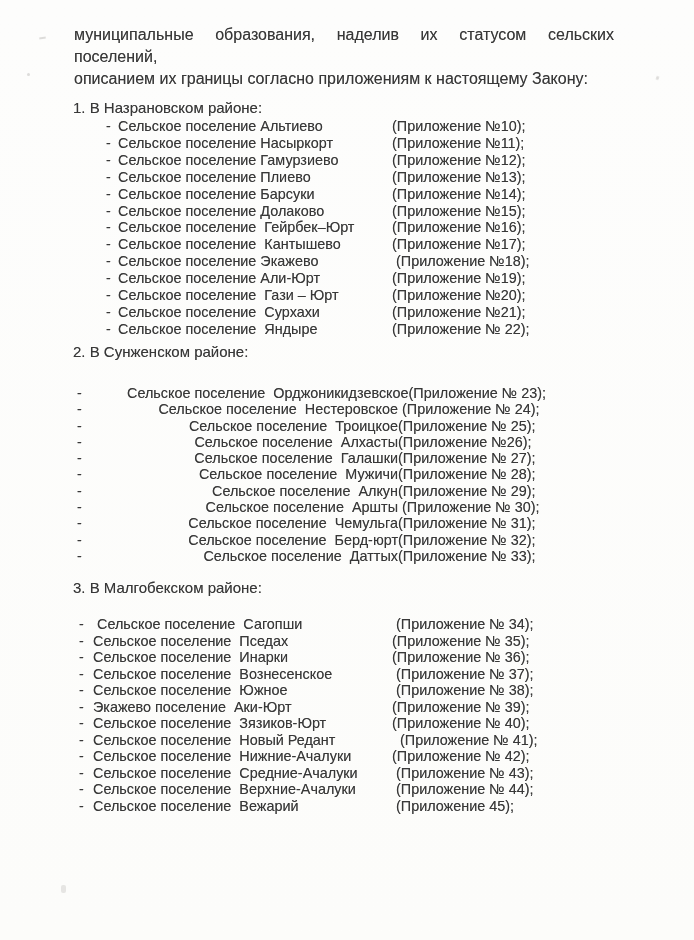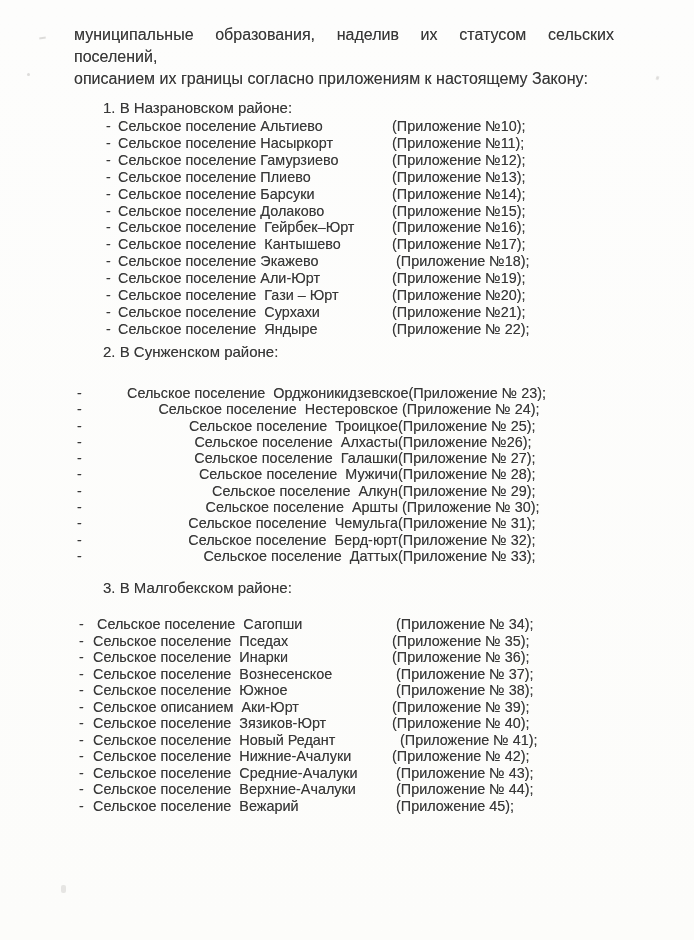--- a/index.html
+++ b/index.html
@@ -22,21 +22,21 @@
   }
   .intro .line { text-align: justify; text-align-last: justify; }
   .intro .line:last-child { text-align-last: left; }
 
   
   .section { position: absolute; left: 0; width: 100%; font-size: 14.4px; }
   .heading { font-size: 15px; line-height: 16px; }
   .sec1 { top: 100px; }
   .sec2 { top: 344px; }
   .sec3 { top: 580px; }
-  .sec1 .heading, .sec2 .heading, .sec3 .heading { margin-left: 103px; }
+  .sec1 .heading, .sec2 .heading, .sec3 .heading { margin-left: 73px; }
   .sec1 .rows { margin-top: 2px; }
   .sec2 .rows { margin-top: 25px; }
   .sec3 .rows { margin-top: 20px; }
 
   .row { display: flex; align-items: baseline; }
   .sec1 .row { padding-left: 106px; line-height: 16.9px; }
   .sec2 .row { padding-left: 77px;  line-height: 16.3px; }
   .sec3 .row { padding-left: 79px;  line-height: 16.5px; }
 
   .dash, .name, .appendix { white-space: pre; }
@@ -249,21 +249,21 @@
         </div>
 
         <div class="row">
           <span class="dash">-</span>
           <span class="name">Сельское поселение  Южное</span>
           <span class="appendix"> (Приложение № 38);</span>
         </div>
 
         <div class="row">
           <span class="dash">-</span>
-          <span class="name">Сельское описанием  Аки-Юрт</span>
+          <span class="name">Экажево поселение  Аки-Юрт</span>
           <span class="appendix">(Приложение № 39);</span>
         </div>
 
         <div class="row">
           <span class="dash">-</span>
           <span class="name">Сельское поселение  Зязиков-Юрт</span>
           <span class="appendix">(Приложение № 40);</span>
         </div>
 
         <div class="row">

